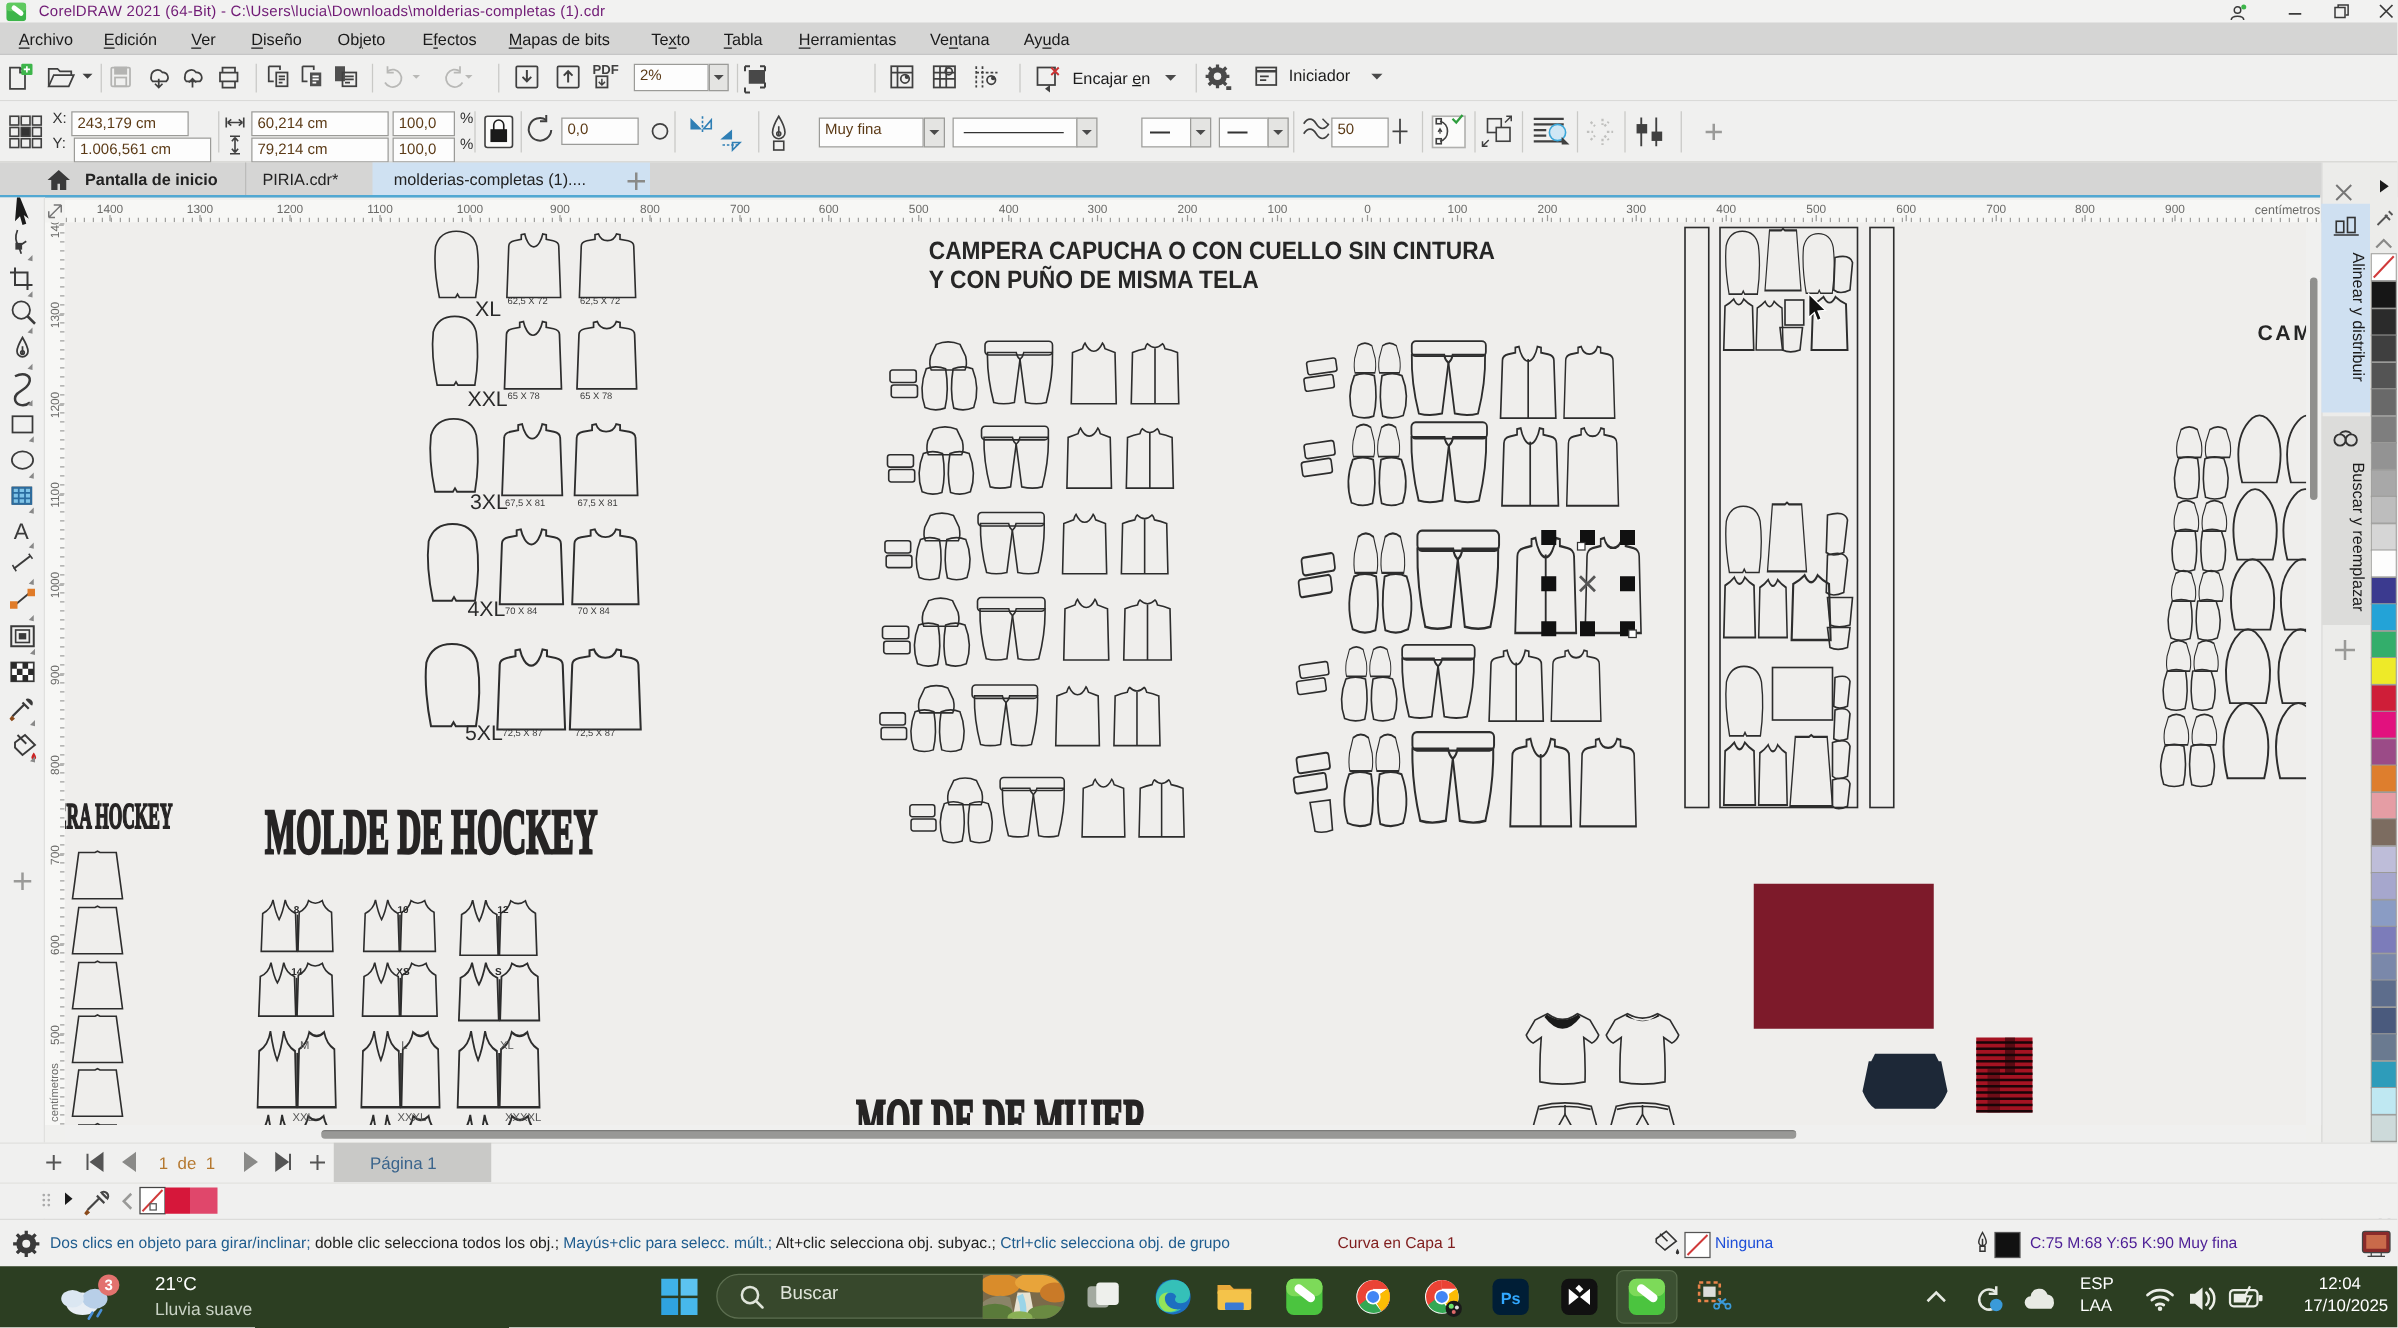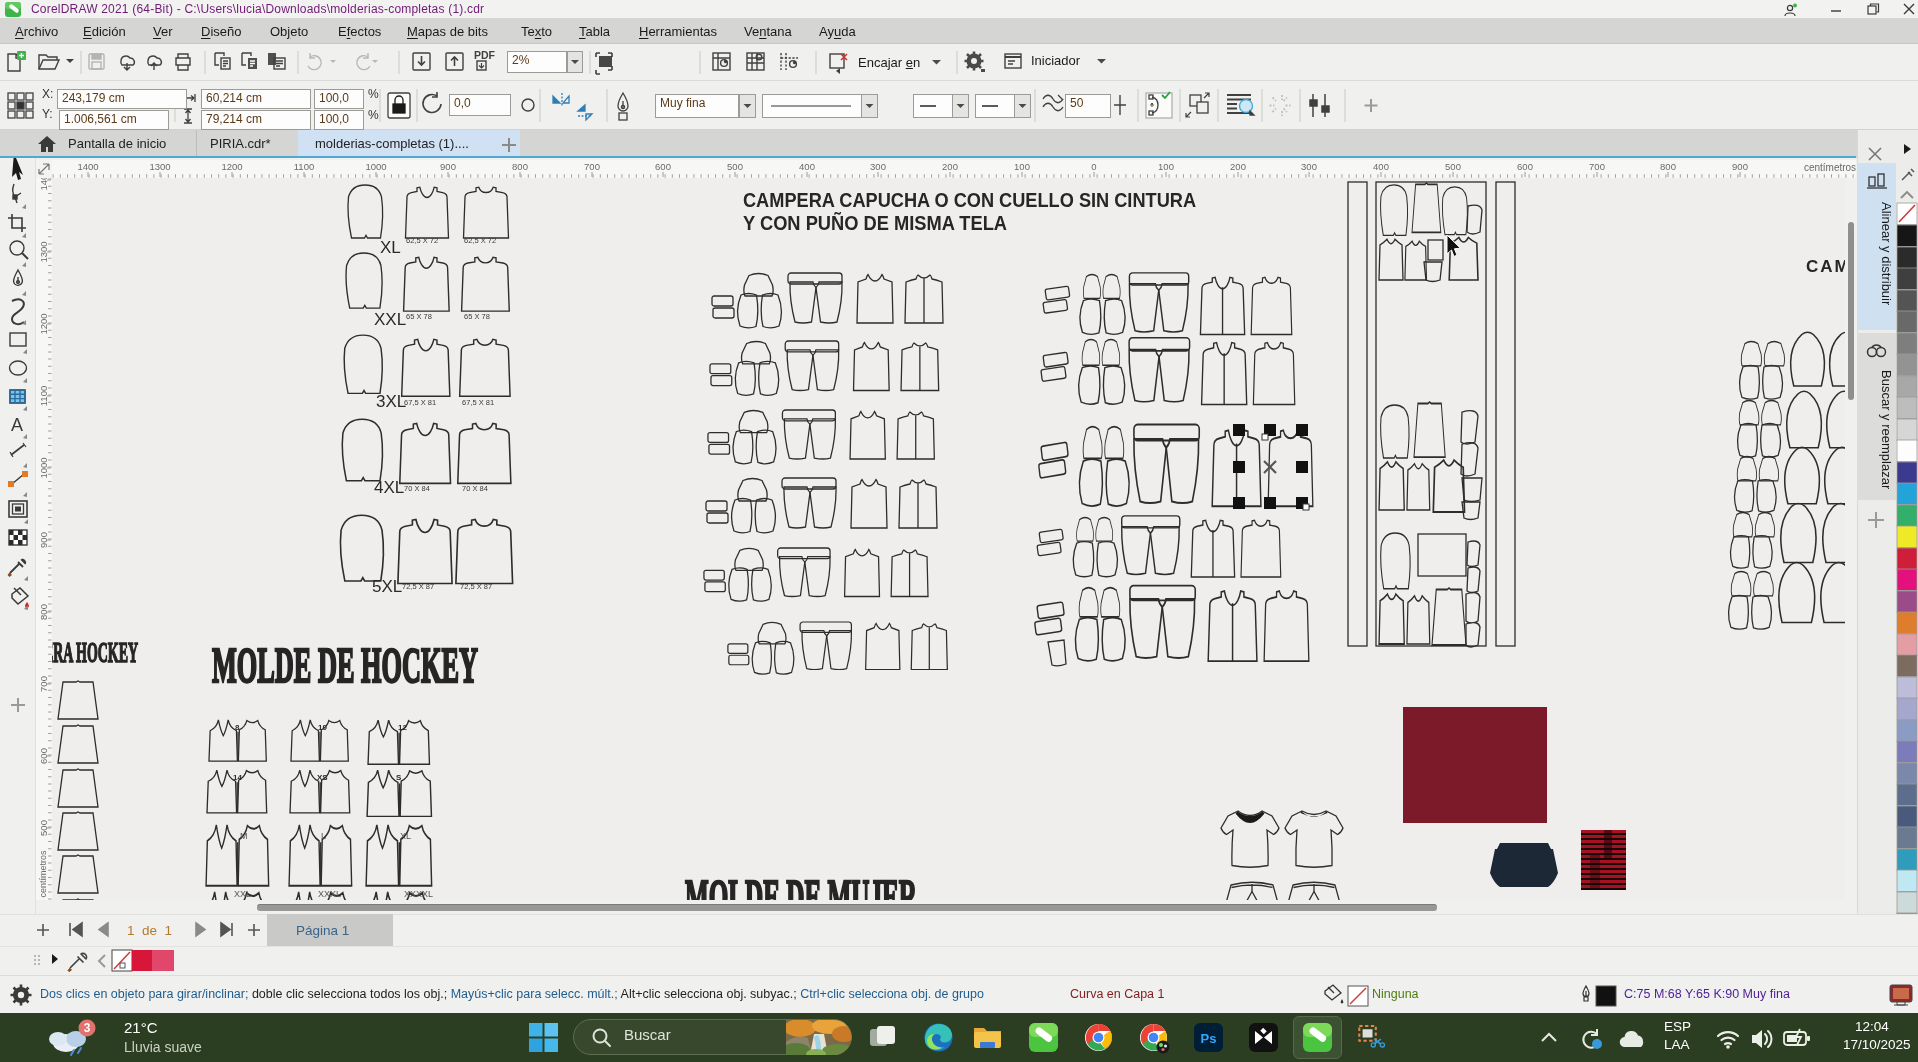--- a/index.html
+++ b/index.html
@@ -264,21 +264,21 @@
       <rect x="1310" y="19" width="7" height="6" fill="#404040"></rect>
       <rect x="1322" y="25" width="7" height="6" fill="#404040"></rect>
     </g>
 
   <path d="M1371,18 v13 m-6.5,-6.5 h13" stroke="#9a9a98" stroke-width="2"></path>
 
   <g stroke="#c9c9c6" stroke-width="1">
       <path d="M175,8 v33 M380,8 v33 M417,8 v33 M540,8 v33 M607,8 v33 M1035,8 v33 M1138,8 v33 M1180,8 v33 M1218,8 v33 M1262,8 v33 M1300,8 v33 M1345,8 v33"></path>
     </g>
 </svg>
-<div class="field" style="left:57px;top:89px;width:130px;height:20px;">243,179 cm</div>
+<div class="field" style="left:57px;top:89px;width:94px;height:20px;">243,179 cm</div>
 <div class="field" style="left:59px;top:110px;width:110px;height:20px;">1.006,561 cm</div>
 <div class="field" style="left:201px;top:89px;width:110px;height:20px;">60,214 cm</div>
 <div class="field" style="left:201px;top:110px;width:110px;height:20px;">79,214 cm</div>
 <div class="field" style="left:314px;top:89px;width:50px;height:20px;">100,0</div>
 <div class="field" style="left:314px;top:110px;width:50px;height:20px;">100,0</div>
 <div class="field" style="left:449px;top:94px;width:62px;height:22px;">0,0</div>
 <div class="field" style="left:655px;top:94px;width:84px;height:24px;">Muy fina</div>
 <div class="abs" style="left:739px;top:94px;width:17px;height:24px;background:#e4e4e2;border:1px solid #9b9b98;"><svg width="15" height="22">
       <path d="M3.5,9 l4,4 4,-4" fill="#4a4a4a"></path>
     </svg></div>
@@ -299,21 +299,21 @@
     </svg></div>
 <div class="abs" style="left:1014px;top:94px;width:17px;height:24px;background:#e4e4e2;border:1px solid #9b9b98;"><svg width="15" height="22">
       <path d="M3.5,9 l4,4 4,-4" fill="#4a4a4a"></path>
     </svg></div>
 <div class="field" style="left:1065px;top:94px;width:46px;height:24px;">50</div>
 
 <div class="abs" id="tabbar"></div>
 <svg class="abs" style="left:36px;top:134px" width="22" height="20">
     <path d="M11,2 L2,10 h3 v8 h5 v-5 h2 v5 h5 v-8 h3 z" fill="#3a3a3a"></path>
   </svg>
-<div class="tabtxt" style="left:68px;top:136px;">Pantalla de inicio</div>
+<div class="tabtxt" style="left:68px;top:136px;font-weight:bold;">Pantalla de inicio</div>
 <div class="abs" style="left:196px;top:130px;width:1px;height:26px;background:#bcbcba;"></div>
 <div class="tabtxt" style="left:210px;top:136px;">PIRIA.cdr*</div>
 <div class="abs" style="left:298px;top:130px;width:222px;height:28px;background:#cfe1f2;"></div>
 <div class="tabtxt" style="left:315px;top:136px;">molderias-completas (1)....</div>
 <svg class="abs" style="left:500px;top:136px" width="18" height="18">
     <path d="M9,2 v14 M2,9 h14" stroke="#8a8a88" stroke-width="2"></path>
   </svg>
 <div class="abs" id="tabline"></div>
 
 <div class="abs" id="hruler"></div>
@@ -896,21 +896,21 @@
   </svg>
 <div class="abs" style="left:40px;top:987px;font-size:12.5px;"><span style="color:#1f5c8e">Dos clics en objeto para girar/inclinar;</span> <span style="color:#222">doble clic selecciona todos los obj.;</span> <span style="color:#1f5c8e">Mayús+clic para selecc. múlt.;</span> <span style="color:#222">Alt+clic selecciona obj. subyac.;</span> <span style="color:#1f5c8e">Ctrl+clic selecciona obj. de grupo</span></div>
 <div class="abs" style="left:1070px;top:987px;font-size:12.5px;color:#7f1d1d;">Curva en Capa 1</div>
 <svg class="abs" style="left:1322px;top:983px" width="110" height="26">
   <path d="M3,8 l8,-6 8,8 -9,7 -7,-6 z" fill="none" stroke="#333" stroke-width="1.3"></path>
     <path d="M6,4 l6,6" stroke="#333" stroke-width="1.3"></path>
   <path d="M20,16 c1.5,2.5 2,4 0,4.5 c-2,-0.5 -1.5,-2 0,-4.5 z" fill="#333"></path>
   <rect x="26" y="3" width="20" height="20" fill="#fff" stroke="#555"></rect>
   <path d="M28,21 L44,5" stroke="#d03a3a" stroke-width="1.5"></path>
 </svg>
-<div class="abs" style="left:1372px;top:987px;font-size:12.5px;color:#4d7c0f;">Ninguna</div>
+<div class="abs" style="left:1372px;top:987px;font-size:12.5px;color:#1d4ed8;">Ninguna</div>
 <svg class="abs" style="left:1578px;top:983px" width="44" height="26">
   <path d="M8,3 c-1.8,3.2 -3,5.5 -3,7.5 a3,3 0 0 0 6,0 c0,-2 -1.2,-4.3 -3,-7.5 z M8,8 v6 m0,0 h-2 v4 h4 v-4 z" fill="none" stroke="#333" stroke-width="1.2"></path>
   <rect x="18" y="3" width="20" height="20" fill="#111" stroke="#555"></rect>
 </svg>
 <div class="abs" style="left:1624px;top:987px;font-size:12.5px;color:#4c1d95;">C:75 M:68 Y:65 K:90 Muy fina</div>
 <svg class="abs" style="left:1888px;top:981px" width="28" height="28">
     <rect x="2" y="4" width="22" height="17" rx="2" fill="#8a2a2a" stroke="#444"></rect>
     <rect x="5" y="7" width="16" height="11" fill="#c96a4a"></rect>
     <path d="M9,21 v3 h8 v-3" stroke="#444" fill="none"></path>
     <path d="M6,24 h14" stroke="#444"></path>

